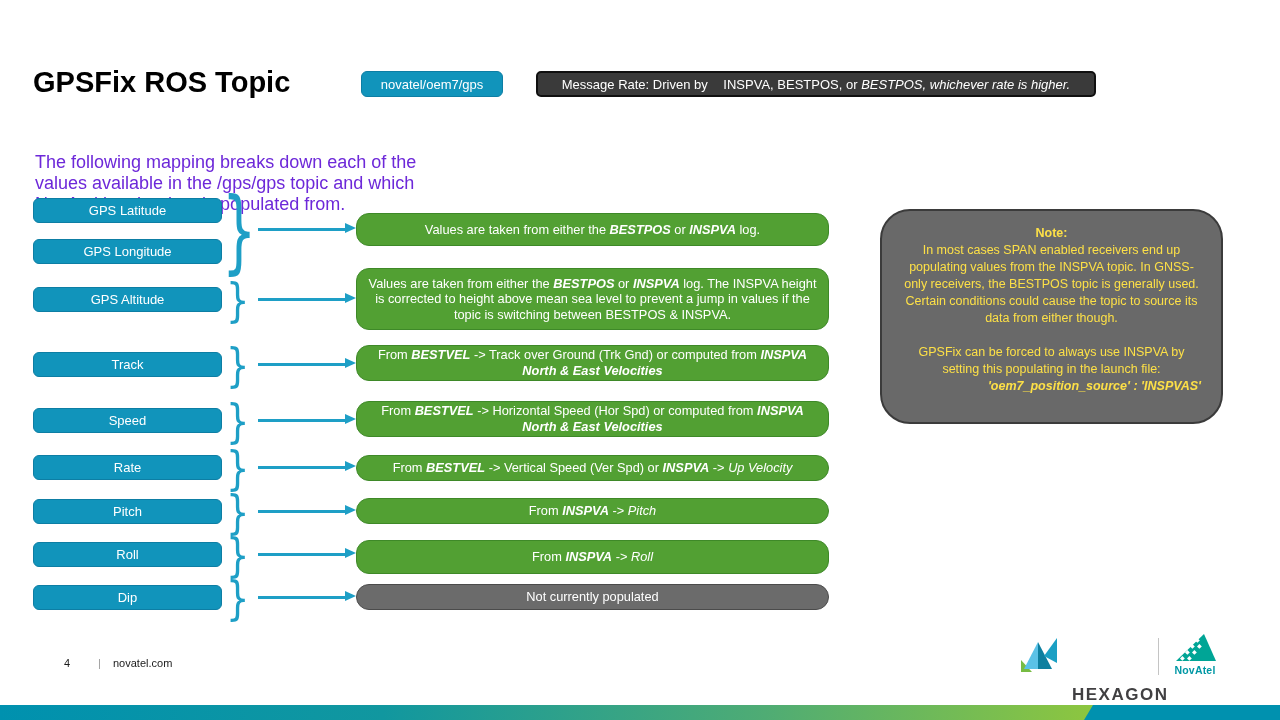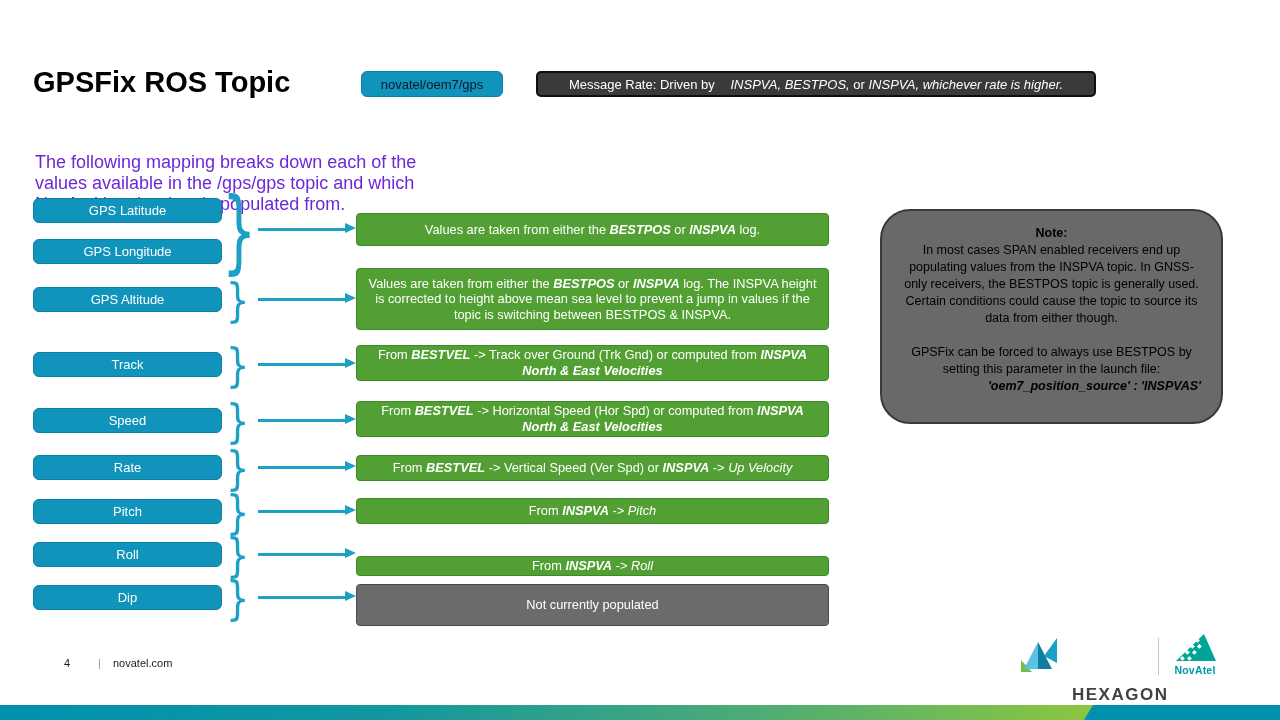--- a/index.html
+++ b/index.html
@@ -3,49 +3,49 @@
 <meta charset="utf-8">
 <style>
   html,body{margin:0;padding:0;background:#fff;}
   .slide{position:relative;width:1280px;height:720px;background:#ffffff;overflow:hidden;
          font-family:"Liberation Sans",sans-serif;}
 
   .title{position:absolute;left:33px;top:66px;font-size:29px;font-weight:bold;color:#000;}
 
   .badge-topic{position:absolute;left:361px;top:71px;width:142px;height:26px;
     background:var(--teal,#1194BB);border:1px solid var(--teal_border,#0D7EA4);border-radius:6px;
-    color:#0f172a;font-size:13px;display:flex;align-items:center;justify-content:center;box-sizing:border-box;}
+    color:#ffffff;font-size:13px;display:flex;align-items:center;justify-content:center;box-sizing:border-box;}
   .badge-rate{position:absolute;left:536px;top:71px;width:560px;height:26px;
     background:var(--badge_dark,#3A3A3A);border:2px solid #101010;border-radius:5px;
     color:#fff;font-size:13px;display:flex;align-items:center;justify-content:center;box-sizing:border-box;white-space:nowrap;}
 
   .intro{position:absolute;left:35px;top:152px;width:425px;font-size:18px;line-height:1.17;color:#6d28d9;}
 
   .btn{position:absolute;left:33px;width:189px;height:25px;
     background:var(--teal,#1194BB);border:1px solid var(--teal_border,#0D7EA4);border-radius:6px;
     color:#fff;font-size:13px;display:flex;align-items:center;justify-content:center;box-sizing:border-box;}
 
   .brace{position:absolute;color:var(--accent,#1E9FC6);font-family:"DejaVu Sans",sans-serif;
     font-weight:normal;pointer-events:none;}
   .brace.small{left:226px;font-size:46px;line-height:46px;transform:scaleX(0.8);transform-origin:left center;}
   .brace.big{left:222px;top:186px;font-size:90px;line-height:90px;transform:scaleX(0.6);transform-origin:left center;}
 
   .arrow{position:absolute;left:258px;width:88px;height:3px;background:var(--accent,#1E9FC6);}
   .arrow::after{content:"";position:absolute;right:-10px;top:-5px;width:0;height:0;
     border-left:11px solid var(--accent,#1E9FC6);border-top:5.5px solid transparent;border-bottom:5.5px solid transparent;}
 
   .gbox{position:absolute;left:356px;width:473px;box-sizing:border-box;
-    background:var(--green,#52A033);border:1px solid var(--green_border,#3E8928);border-radius:4px;
+    background:var(--green,#52A033);border:1px solid var(--green_border,#3E8928);border-radius:13px;
     color:#fff;font-size:12.8px;line-height:1.22;text-align:center;
     display:flex;align-items:center;justify-content:center;padding:2px 10px;}
   .gbox.gray{background:var(--gray,#6B6B6B);border-color:#4B4B4B;}
 
   .note{position:absolute;left:880px;top:209px;width:343px;height:215px;box-sizing:border-box;
     background:var(--note_bg,#696969);border:2px solid var(--note_border,#3B3B3B);border-radius:30px;
-    color:#000000;font-size:12.5px;line-height:1.36;text-align:center;padding:14px 20px;}
+    color:#fde047;font-size:12.5px;line-height:1.36;text-align:center;padding:14px 20px;}
   .note .head{font-weight:bold;}
   .note .p2{margin-top:17px;}
   .note .code{font-weight:bold;font-style:italic;text-align:right;}
 
   .footer-text{position:absolute;top:657px;font-size:11px;color:#1a1a1a;}
   .footer-sep{color:#9a9a9a;}
   .site-link{color:#1a1a1a;text-decoration:none;}
 
   .hex-mark{position:absolute;left:1021px;top:638px;}
   .hex-word{position:absolute;left:1072px;top:645px;font-size:17px;font-weight:bold;
@@ -65,21 +65,21 @@
 
 <div class="slide">
 
   <div class="title">GPSFix ROS Topic</div>
 
   <div class="badge-topic">
     <span>novatel/oem7/gps</span>
   </div>
 
   <div class="badge-rate">
-    <span><span>Message Rate: Driven by </span><span style="font-style: italic; margin-left: 12px;">INSPVA, BESTPOS,</span><span> or </span><span style="font-style: italic;">INSPVA,</span><span> </span><span style="font-style: italic;">whichever rate is higher.</span></span>
+    <span><span>Message Rate: Driven by </span><span style=" margin-left: 12px;">INSPVA, BESTPOS,</span><span> or </span><span style="font-style: italic;">BESTPOS,</span><span> </span><span style="font-style: italic;">whichever rate is higher.</span></span>
   </div>
 
   <div class="intro">The following mapping breaks down each of the values available in the /gps/gps topic and which NovAtel log the data is populated from.</div>
 
   <div class="btn" style="top:198px">
       <span>GPS Latitude</span>
     </div>
   <div class="btn" style="top:239px">
       <span>GPS Longitude</span>
     </div>
@@ -134,31 +134,31 @@
     </div>
   <div class="gbox" style="top:401px;height:36px">
       <span><span>From </span><span style="font-weight: bold; font-style: italic;">BESTVEL</span><span> -&gt; Horizontal Speed (Hor Spd) or computed from </span><span style="font-weight: bold; font-style: italic;">INSPVA North &amp; East Velocities</span></span>
     </div>
   <div class="gbox" style="top:455px;height:26px">
       <span><span>From </span><span style="font-weight: bold; font-style: italic;">BESTVEL</span><span> -&gt; Vertical Speed (Ver Spd) or </span><span style="font-weight: bold; font-style: italic;">INSPVA</span><span> -&gt; </span><span style="font-style: italic;">Up Velocity</span></span>
     </div>
   <div class="gbox" style="top:498px;height:26px">
       <span><span>From </span><span style="font-weight: bold; font-style: italic;">INSPVA</span><span> -&gt; </span><span style="font-style: italic;">Pitch</span></span>
     </div>
-  <div class="gbox" style="top:556px;height:20px">
+  <div class="gbox" style="top:540px;height:34px">
       <span><span>From </span><span style="font-weight: bold; font-style: italic;">INSPVA</span><span> -&gt; </span><span style="font-style: italic;">Roll</span></span>
     </div>
-  <div class="gbox gray" style="top:584px;height:42px">
+  <div class="gbox gray" style="top:584px;height:26px">
       <span><span>Not currently populated</span></span>
     </div>
 
   <div class="note">
     <div class="head">Note:</div>
     <div>In most cases SPAN enabled receivers end up populating values from the INSPVA topic. In GNSS-only receivers, the BESTPOS topic is generally used. Certain conditions could cause the topic to source its data from either though.</div>
-    <div class="p2">GPSFix can be forced to always use BESTPOS by setting this parameter in the launch file:</div>
+    <div class="p2">GPSFix can be forced to always use INSPVA by setting this populating in the launch file:</div>
     <div class="code">'oem7_position_source' : 'INSPVAS'</div>
   </div>
 
   <div class="footer-text" style="left:64px">4</div>
   <div class="footer-text footer-sep" style="left:98px">|</div>
   <a class="footer-text site-link" style="left:113px" href="#">novatel.com</a>
 
   <svg class="hex-mark" width="46" height="34" viewBox="0 0 46 34">
     <polygon points="0,34 0,22 11,34" fill="#77BC43"></polygon>
     <polygon points="3,31 17,4 17,31" fill="#5BC2E7"></polygon>

